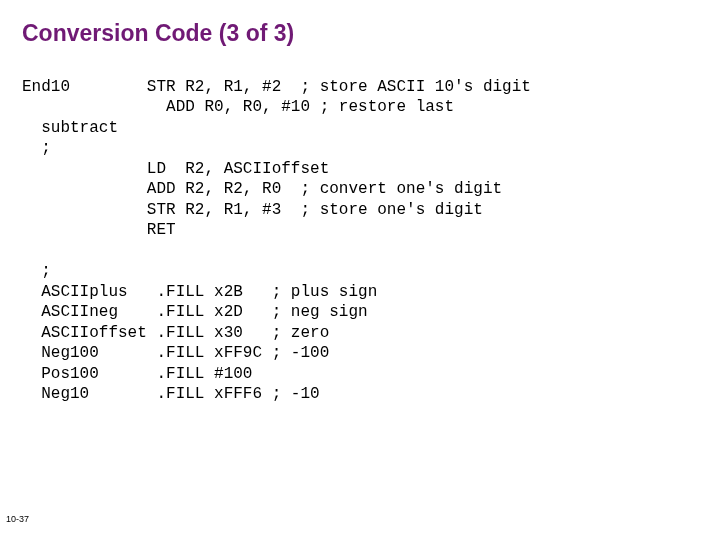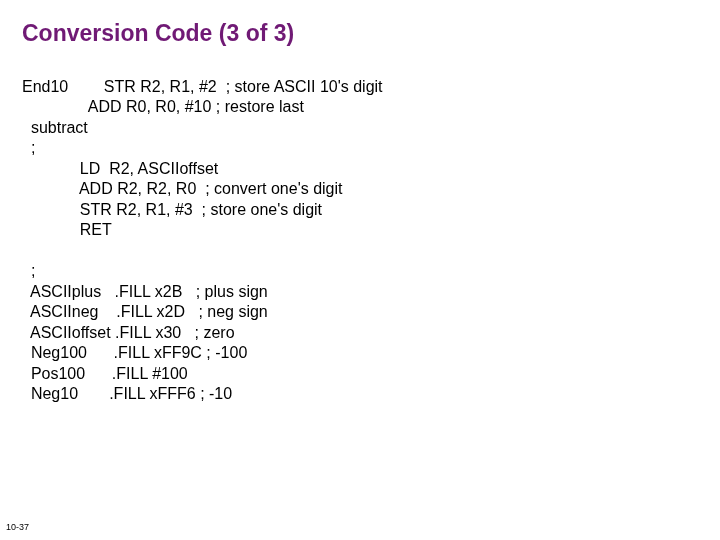--- a/index.html
+++ b/index.html
@@ -15,30 +15,30 @@
   .slide {
     padding: 20px 22px 0 22px;
   }
   .title {
     font-size: 23px;
     font-weight: bold;
     color: #701a75;
     margin: 0 0 30px 0;
   }
   .code {
-    font-family: Liberation Sans, sans-serif;
+    font-family: Liberation Mono, monospace;
     font-size: 16px;
     line-height: 1.28;
     white-space: pre;
     color: #000000;
   }
   .slidenum {
     position: absolute;
     left: 6px;
-    bottom: 8px;
+    bottom: 16px;
     font-size: 9px;
     color: #000;
   }
 </style>
 </head>
 <body>
 
 <div class="slide">
   <h1 class="title">Conversion Code (3 of 3)</h1>
   <div class="code"><span>End10        STR R2, R1, #2  ; store ASCII 10's digit</span>

